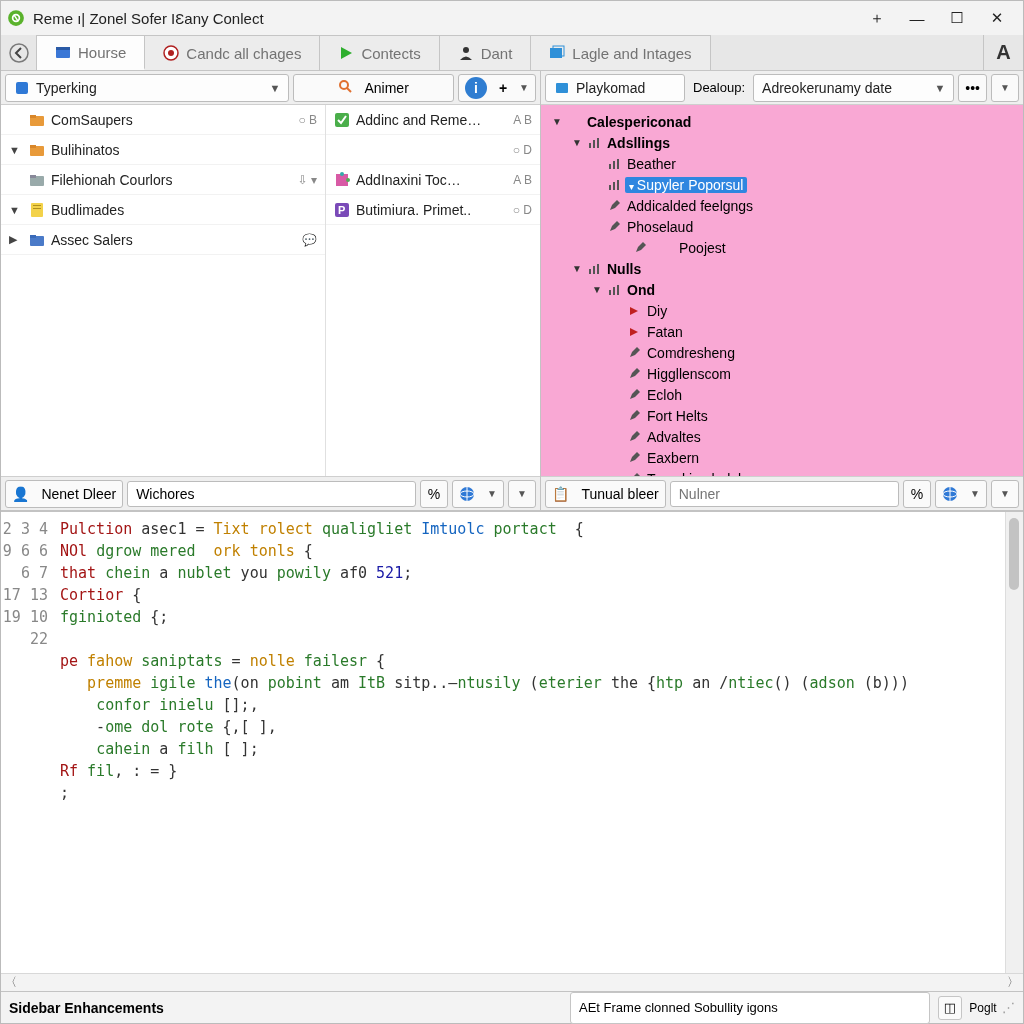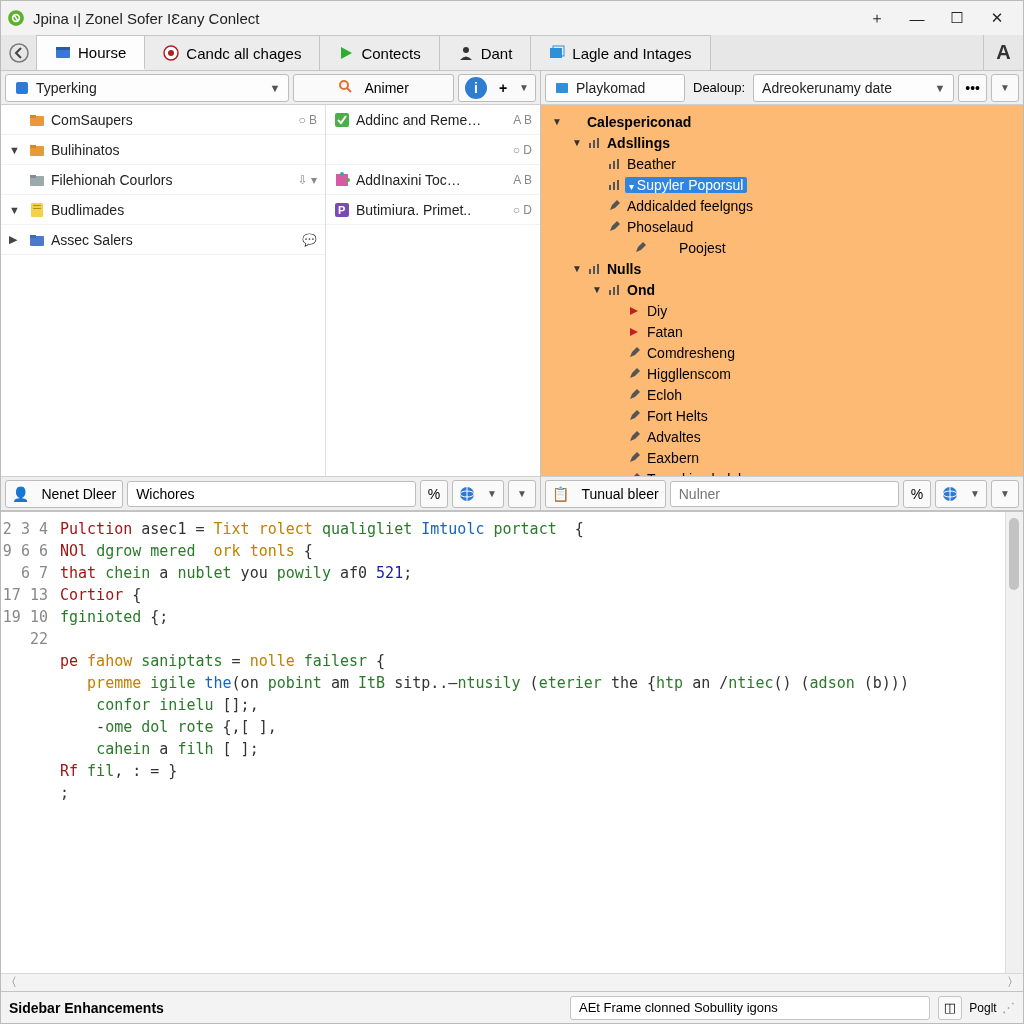--- a/index.html
+++ b/index.html
@@ -7,29 +7,29 @@
   .window { display: flex; flex-direction: column; width: 100%; height: 100%; border: 1px solid #bbb; background: #ededed; }
   
   .title-bar { display: flex; align-items: center; height: 34px; padding: 0 6px; background: #f3f3f3; }
   .title-bar .app-icon { width: 18px; height: 18px; margin-right: 8px; }
   .title-bar .title-text { font-size: 15px; color: #222; }
   .title-bar .spacer { flex: 1; }
   .winbtn { width: 40px; height: 28px; display: flex; align-items: center; justify-content: center; font-size: 15px; color: #222; }
   
   .tab-row { display: flex; align-items: stretch; height: 36px; background: #e7e7e7; border-bottom: 1px solid #c5c5c5; }
   .tab-row .navback { width: 36px; display:flex; align-items:center; justify-content:center; border-right:1px solid #c5c5c5;}
-  .tab { display:flex; align-items:center; gap:7px; padding:0 18px; border-right:1px solid #c5c5c5; border-top:1px solid #c5c5c5; background:#ececec; font-size:15px; color:#000000; cursor:default; }
+  .tab { display:flex; align-items:center; gap:7px; padding:0 18px; border-right:1px solid #c5c5c5; border-top:1px solid #c5c5c5; background:#ececec; font-size:15px; color:#737373; cursor:default; }
   .tab.active { background:#fdfdfd; border-bottom:2px solid #fdfdfd; }
   .tab .ticon { width:16px; height:16px; display:inline-flex; align-items:center; justify-content:center; }
   .tab-end { width:40px; display:flex; align-items:center; justify-content:center; border-left:1px solid #c5c5c5; font-size:20px; font-weight:bold; color:#333;}
   
   .middle { flex:1; display:flex; flex-direction:column; min-height:0; }
   .top-panels { display:flex; height:440px; border-bottom:1px solid #c3c3c3; }
   .left-panel { width:540px; display:flex; flex-direction:column; border-right:1px solid #c3c3c3; background:#fff; }
-  .right-panel { flex:1; display:flex; flex-direction:column; background:#fdba74; }
+  .right-panel { flex:1; display:flex; flex-direction:column; background:#f9a8d4; }
   
   .panel-toolbar { display:flex; align-items:center; gap:4px; height:34px; padding:2px 4px; background:#efefef; border-bottom:1px solid #cfcfcf; }
   .combo { display:flex; align-items:center; gap:6px; height:28px; background:#fdfdfd; border:1px solid #bcbcbc; border-radius:3px; padding:0 8px; flex:1; }
   .combo .cicon { width:16px;height:16px; display:flex;align-items:center;justify-content:center;}
   .combo .ctext { flex:1; font-size:14px; color:#222;}
   .combo .carrow { color:#555; font-size:11px; }
   .btnmini { height:28px; min-width:28px; border:1px solid #bcbcbc; border-radius:3px; background:#fafafa; display:flex; align-items:center; justify-content:center; padding:0 6px; gap:12px; font-size:14px;}
   .btnmini .carrow{font-size:10px;color:#555;}
   .round-add { width:22px;height:22px;border-radius:50%;background:#2f7dd1;color:#fff;display:flex;align-items:center;justify-content:center;font-weight:bold;font-size:14px;}
   
@@ -63,38 +63,38 @@
   .code .op{color:#333;}
   .code .st{color:#1565c0;}
   .vscroll{ width:18px; background:#f0f0f0; border-left:1px solid #ddd; position:relative;}
   .vscroll .thumb{ position:absolute; top:6px; left:3px; width:10px; height:72px; background:#c3c3c3; border-radius:5px;}
   .hscroll{ height:18px; background:#f3f3f3; border-top:1px solid #d8d8d8; display:flex; align-items:center; justify-content:space-between; padding:0 4px;}
   .hscroll .harrow{ color:#555; font-size:12px;}
   
   .status{ height:32px; display:flex; align-items:center; padding:0 8px; border-top:1px solid #c3c3c3; background:#f3f3f3; gap:8px;}
   .status .sb-left{ font-weight:bold; font-size:14px;}
   .status .sb-mid{ flex:1; }
-  .status input{ width:360px; height:24px; border:1px solid #c5c5c5; border-radius:3px; padding:0 8px; font-size:13px; background:#fff;}
+  .status input{ width:360px; height:32px; border:1px solid #c5c5c5; border-radius:3px; padding:0 8px; font-size:13px; background:#fff;}
   .status .sbtn{ width:24px;height:24px;border:1px solid #c5c5c5;border-radius:3px;display:flex;align-items:center;justify-content:center;background:#fafafa;}
   
 </style>
 </head>
 <body>
 
 <div class="window">
 
   <div class="title-bar">
     <span class="app-icon">
       <svg viewBox="0 0 16 16">
           <circle cx="8" cy="8" r="7" fill="#5ab22c"></circle>
           <path d="M5 8 A3 3 0 1 0 11 8 A3 3 0 1 0 5 8" fill="none" stroke="#fff" stroke-width="1.5"></path>
           <path d="M6 5 L10 11" stroke="#fff" stroke-width="1.3"></path>
         </svg>
     </span>
-    <span class="title-text">Jpina ı| Zonel Sofer IƐany Conlect</span>
+    <span class="title-text">Reme ı| Zonel Sofer IƐany Conlect</span>
     <span class="spacer"></span>
     <div class="winbtn">＋</div>
     <div class="winbtn">—</div>
     <div class="winbtn">☐</div>
     <div class="winbtn">✕</div>
   </div>
 
   <div class="tab-row">
     <div class="navback">
       <svg width="20" height="20" viewBox="0 0 20 20">

